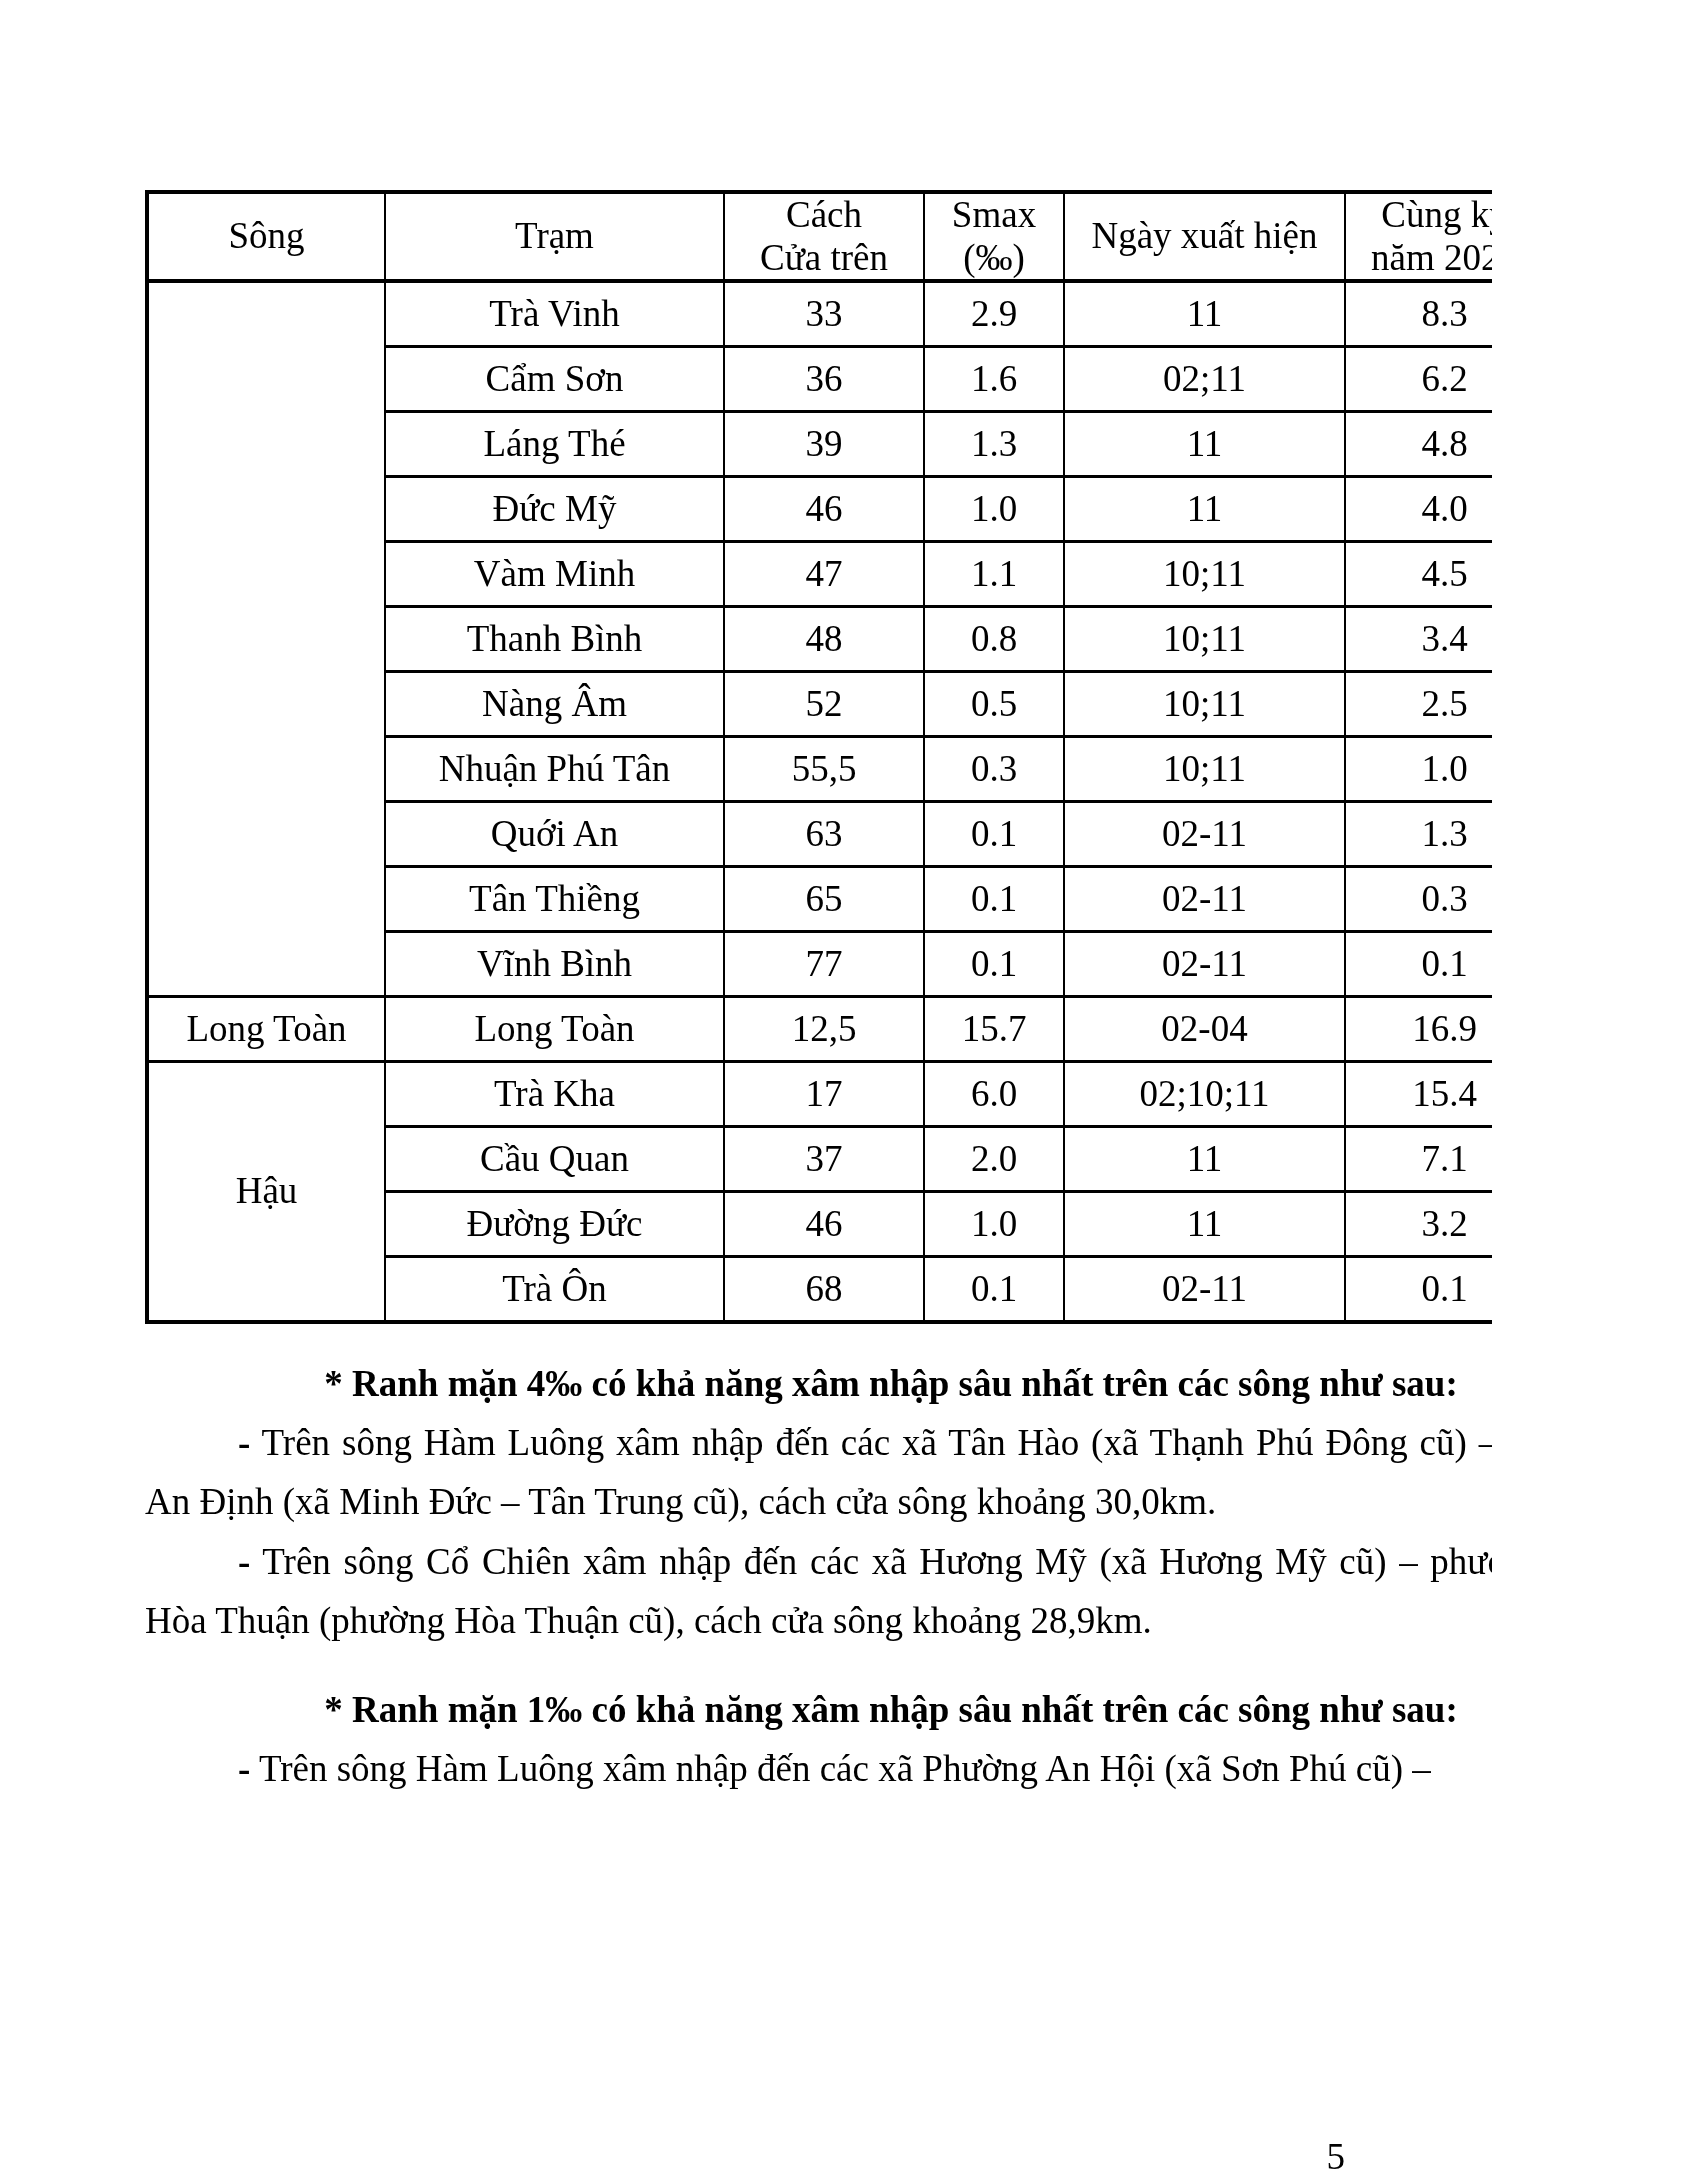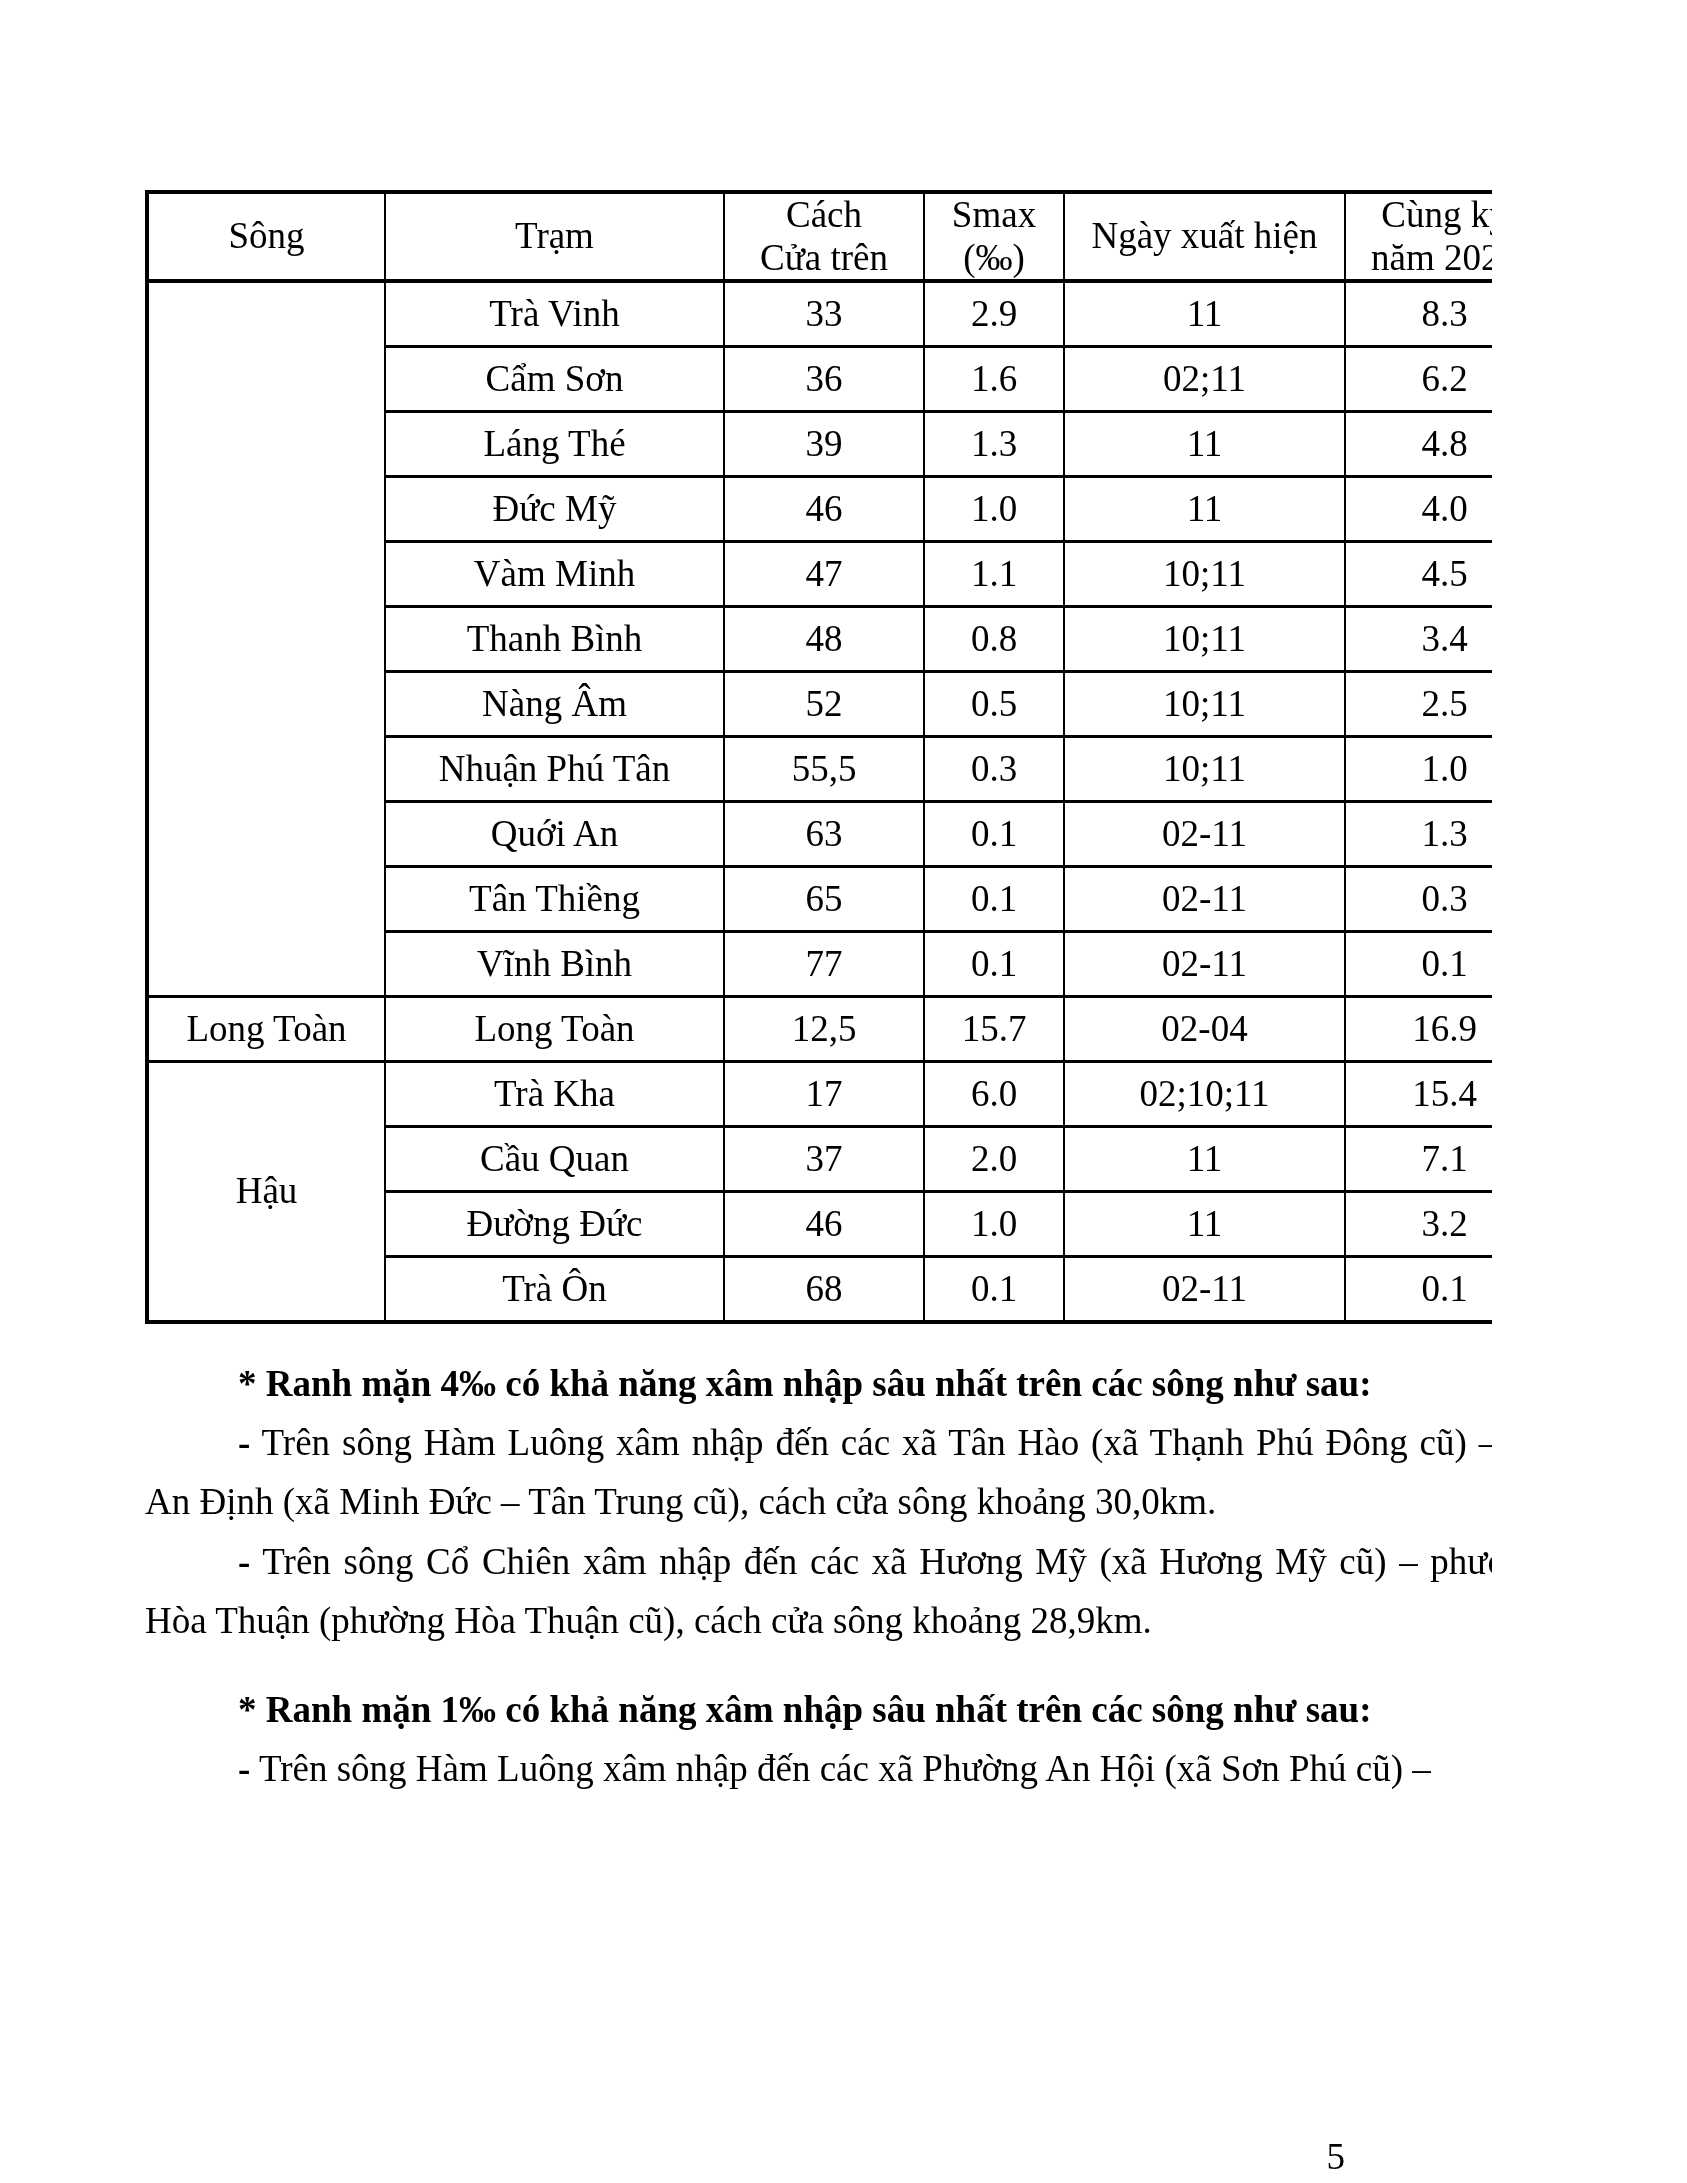--- a/index.html
+++ b/index.html
@@ -57,21 +57,21 @@
   .text-block p {
     margin: 0;
     font-size: 37px;
     line-height: 1.6;
     text-align: justify;
     text-indent: 93px;
   }
   .text-block p.heading {
     font-weight: bold;
     margin-top: 30px;
-    text-align: left;
+    text-align: center;
   }
   .lead {
     font-weight: bold;
   }
   .page-number {
     position: absolute;
     top: 2138px;
     right: 147px;
     font-size: 37px;
     line-height: 1;

